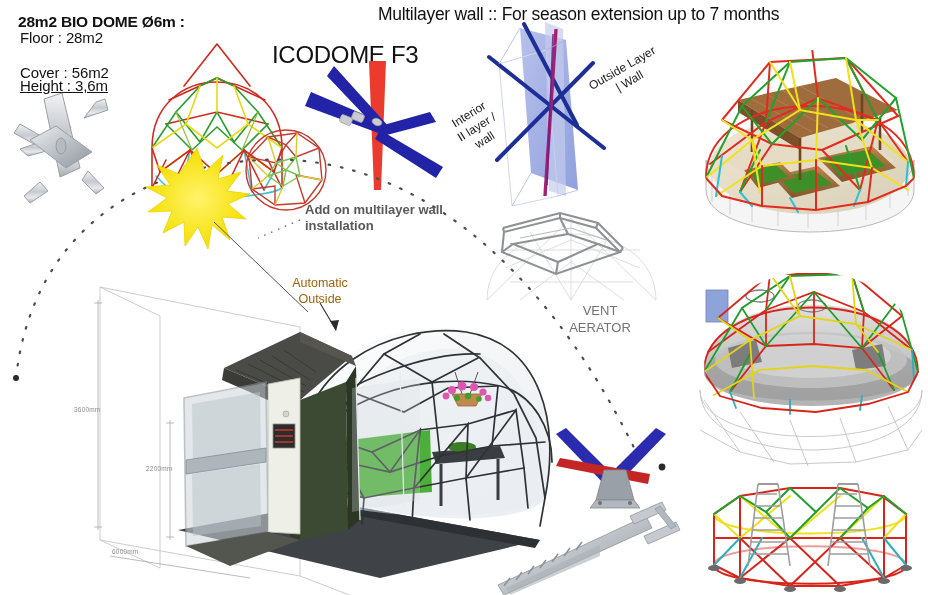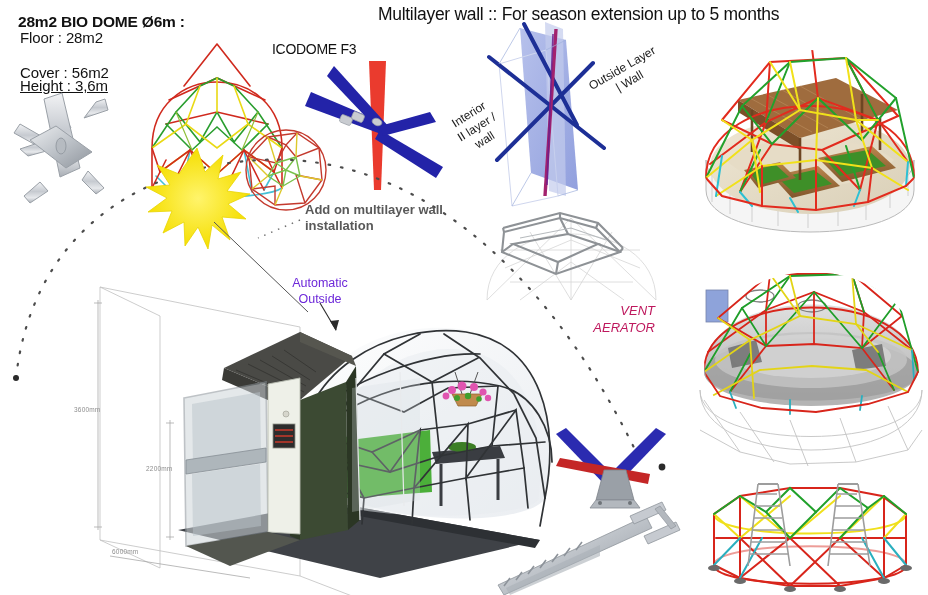--- a/index.html
+++ b/index.html
@@ -7,43 +7,43 @@
        font-family:"Liberation Sans",sans-serif;color:#111;}
   .abs{position:absolute;}
   .nosel{user-select:none;}
 
   
   #title-main{left:18px;top:4px;font-size:15.5px;font-weight:bold;letter-spacing:-0.2px;white-space:nowrap;margin-top:9px;}
   .spec-line{font-size:15px;white-space:nowrap;letter-spacing:-0.1px;}
   #spec-floor{left:20px;top:29px;}
   #spec-cover{left:20px;top:64px;}
   #spec-height{left:20px;top:77px;text-decoration:underline;}
-  #icodome-label{left:272px;top:41px;font-size:14px;letter-spacing:-0.3px;white-space:nowrap;}
+  #icodome-label{left:272px;top:41px;font-size:24px;letter-spacing:-0.3px;white-space:nowrap;}
   #multilayer-heading{left:378px;top:4px;font-size:17.5px;letter-spacing:-0.3px;white-space:nowrap;}
   #addon-caption{left:305px;top:202px;width:150px;font-size:13px;
       color:#595959;line-height:1.25;font-weight:bold;}
-  #vent-caption{left:545px;top:303px;width:110px;text-align:right;font-size:13px;color:#be185d;line-height:1.3;font-style:italic;}
-  #autowin-caption{left:272px;top:276px;width:96px;text-align:center;font-size:12.5px;color:#6d28d9;line-height:1.25;}
+  #vent-caption{left:545px;top:303px;width:110px;text-align:center;font-size:13px;color:#737373;line-height:1.3;}
+  #autowin-caption{left:272px;top:276px;width:96px;text-align:center;font-size:12.5px;color:#a16207;line-height:1.25;}
   .rot-label{font-size:12px;color:#1a1a1a;line-height:1.25;text-align:center;}
   #lbl-interior{left:437px;top:105px;width:80px;transform:rotate(-32deg);transform-origin:50% 50%;}
   #lbl-outside{left:578px;top:60px;width:96px;transform:rotate(-30deg);transform-origin:50% 50%;}
   .dimtext{position:absolute;font-size:6.5px;color:#8d8d8d;white-space:nowrap;letter-spacing:0.2px;}
 
   
   svg{display:block;overflow:visible;}
 </style>
 </head>
 <body>
 
 <div class="abs nosel" id="title-main">28m2 BIO DOME Ø6m  :</div>
 <div class="abs nosel spec-line" id="spec-floor">Floor : 28m2</div>
 <div class="abs nosel spec-line" id="spec-cover">Cover : 56m2</div>
 <div class="abs nosel spec-line" id="spec-height">Height : 3,6m</div>
 <div class="abs nosel" id="icodome-label">ICODOME F3</div>
-<div class="abs nosel" id="multilayer-heading">Multilayer wall :: For season extension up to 5 months</div>
+<div class="abs nosel" id="multilayer-heading">Multilayer wall :: For season extension up to 7 months</div>
 <div class="abs nosel" id="addon-caption">Add on multilayer wall installation</div>
 
 <div class="abs nosel" id="vent-caption">
   <div>VENT</div>
   <div>AERATOR</div>
 </div>
 
 <div class="abs nosel" id="autowin-caption">
   <div>Automatic</div>
   <div>Outside</div>

